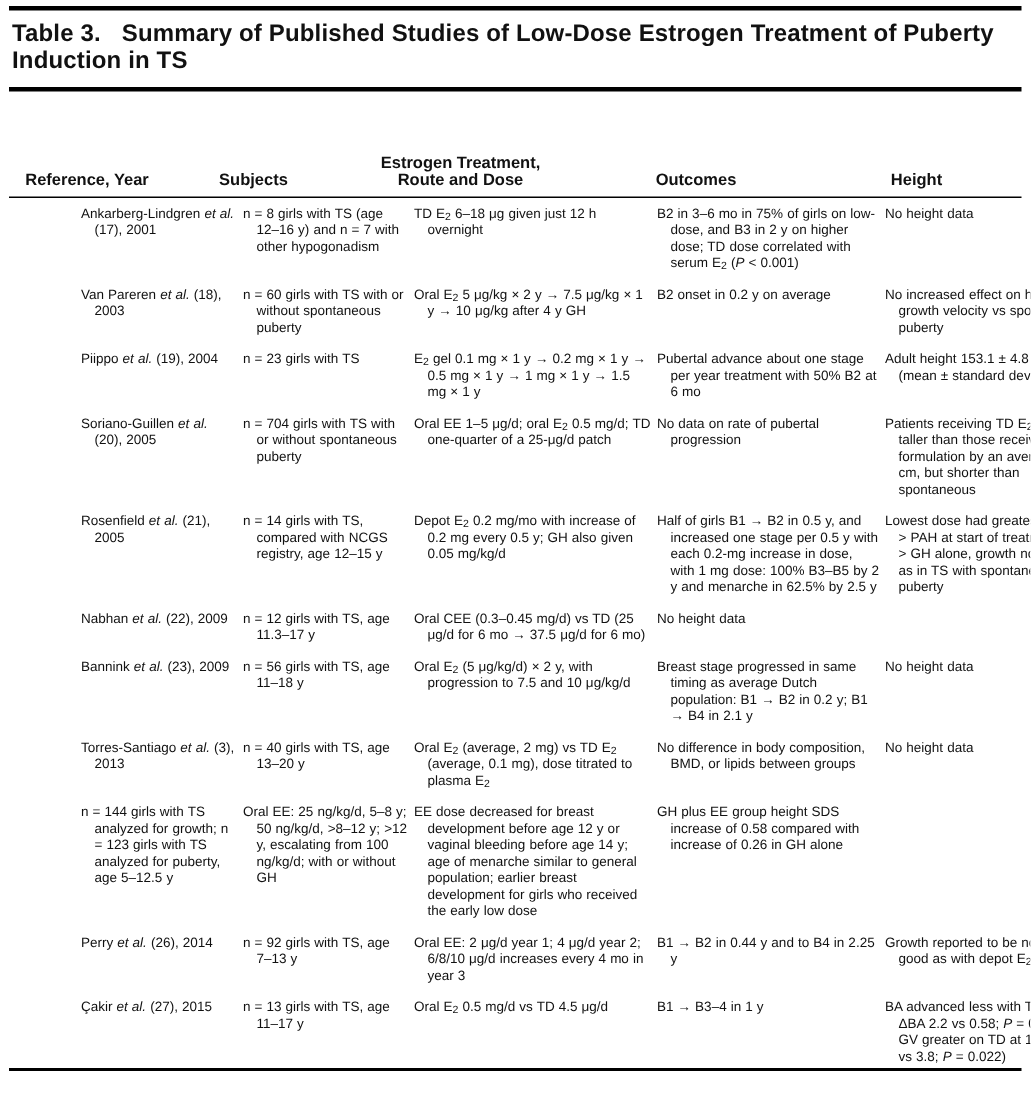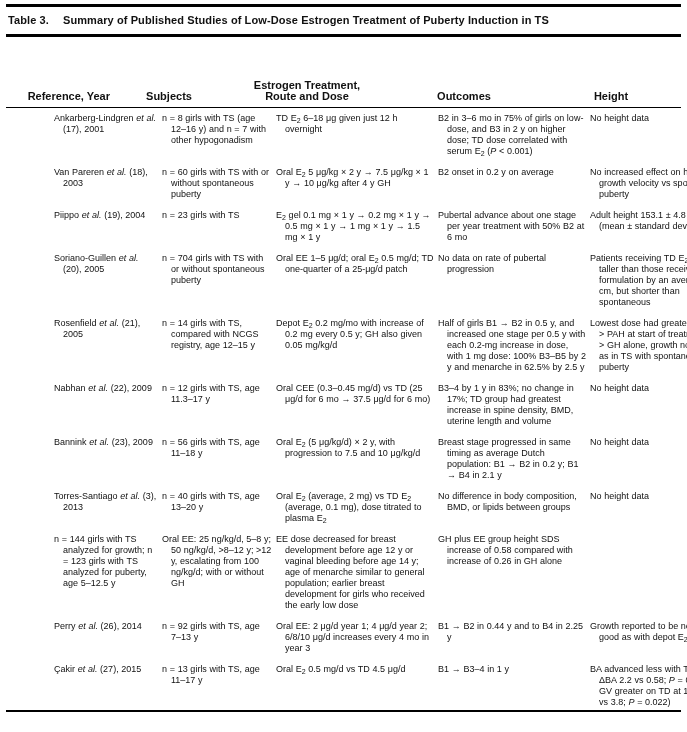--- a/index.html
+++ b/index.html
@@ -18,21 +18,21 @@
     overflow: hidden;
   }
   .table-wrap {
     width: 100%;
     box-sizing: border-box;
     border-top: 3px solid #000;
   }
   .title-bar {
     border-bottom: 3px solid #000;
     padding: 7px 2px 8px 2px;
-    font-size: 11px;
+    font-size: 16px;
     font-weight: bold;
     letter-spacing: 0.1px;
   }
   .title-label { margin-right: 14px; }
   .hdr-row, .data-row {
     display: grid;
     grid-template-columns: 104px 110px 158px 148px 138px;
     column-gap: 4px;
     align-items: start;
   }
@@ -41,21 +41,21 @@
     padding: 10px 0 5px 0;
   }
   .th {
     font-weight: bold;
     font-size: 11px;
     line-height: 11px;
     text-align: center;
     white-space: pre-line;
     align-self: end;
   }
-  .th.left { text-align: right; margin-top: 44px; }
+  .th.left { text-align: center; margin-top: 44px; }
   .tbody { padding-top: 5px; margin-left: 48px; }
   .data-row { margin-bottom: 10px; }
   .data-row:last-child { margin-bottom: 0; }
   .cell {
     font-size: 9px;
     line-height: 11px;
     padding-left: 9px;
     text-indent: -9px;
     word-spacing: 0.2px;
   }
@@ -127,21 +127,20 @@
         <div class="cell">n = 14 girls with TS, compared with NCGS registry, age 12–15 y</div>
         <div class="cell">Depot E<sub>2</sub> 0.2 mg/mo with increase of 0.2 mg every 0.5 y; GH also given 0.05 mg/kg/d</div>
         <div class="cell">Half of girls B1 → B2 in 0.5 y, and increased one stage per 0.5 y with each 0.2-mg increase in dose, with 1 mg dose: 100% B3–B5 by 2 y and menarche in 62.5% by 2.5 y</div>
         <div class="cell">Lowest dose had greatest GV; FH &gt; PAH at start of treatment; FH &gt; GH alone, growth not as good as in TS with spontaneous puberty</div>
       </div>
 
       <div class="data-row">
         <div class="cell">Nabhan <i>et al.</i> (22), 2009</div>
         <div class="cell">n = 12 girls with TS, age 11.3–17 y</div>
         <div class="cell">Oral CEE (0.3–0.45 mg/d) vs TD (25 μg/d for 6 mo → 37.5 μg/d for 6 mo)</div>
-        <div class="cell">B3–4 by 1 y in 83%; no change in 17%; TD group had greatest increase in spine density, BMD, uterine length and volume</div>
         <div class="cell">No height data</div>
       </div>
 
       <div class="data-row">
         <div class="cell">Bannink <i>et al.</i> (23), 2009</div>
         <div class="cell">n = 56 girls with TS, age 11–18 y</div>
         <div class="cell">Oral E<sub>2</sub> (5 μg/kg/d) × 2 y, with progression to 7.5 and 10 μg/kg/d</div>
         <div class="cell">Breast stage progressed in same timing as average Dutch population: B1 → B2 in 0.2 y; B1 → B4 in 2.1 y</div>
         <div class="cell">No height data</div>
       </div>

